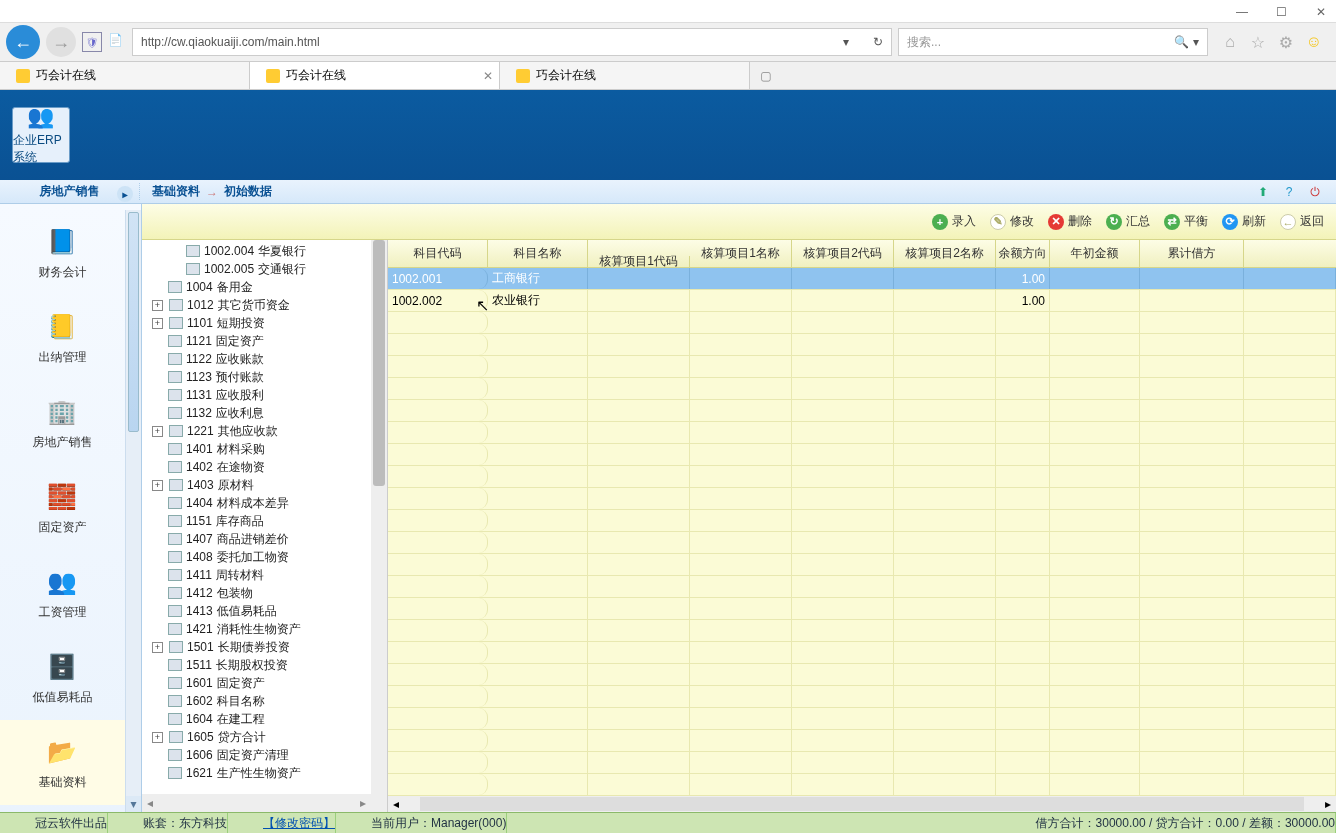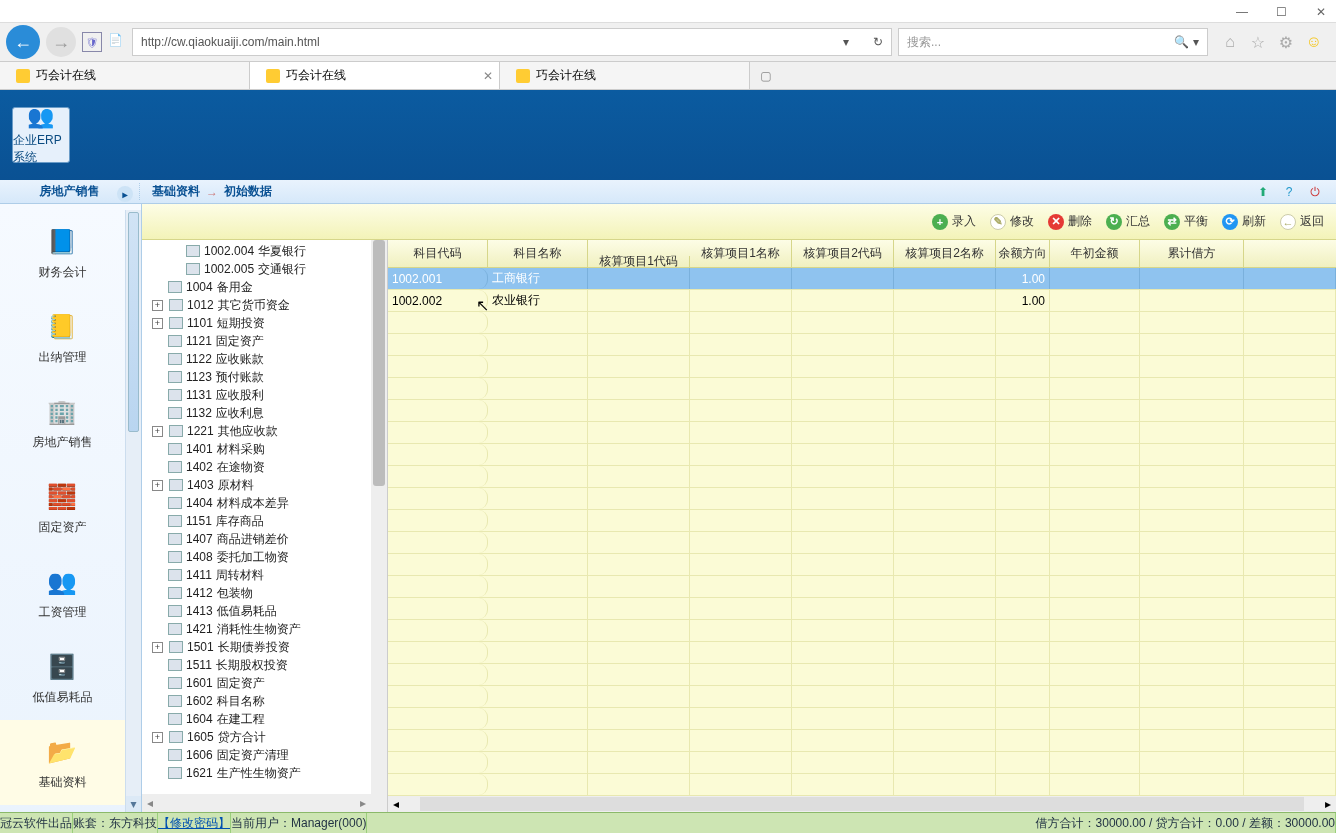--- a/index.html
+++ b/index.html
@@ -73,21 +73,21 @@
 .grid-rows { flex:1; position:relative; }
 .gr { display:flex; height:22px; border-bottom:1px solid #e8e8b0; }
 .gc { border-right:1px solid #e8e8b0; padding:0 4px; display:flex; align-items:center; }
 .gc.c1{width:100px;border-radius:9px;}.gc.c2{width:100px;}.gc.c3{width:102px;}.gc.c4{width:102px;}.gc.c5{width:102px;}.gc.c6{width:102px;}.gc.c7{width:54px;justify-content:flex-end;}.gc.c8{width:90px;}.gc.c9{width:104px;}.gc.c10{flex:1;}
 .gr.selected { background:#8fc3ef; color:#fff; }
 .gr.selected .gc { border-right-color:#7ab0dc; }
 .cursor { position:absolute; left:88px; top:28px; font-size:16px; color:#000; pointer-events:none; }
 .hscroll { height:18px; background:#eee; display:flex; align-items:center; }
 .hscroll .track { flex:1; height:14px; background:#ddd; margin:0 16px; position:relative;}
 .statusbar { height:21px; background:#cde5b3; border-top:1px solid #8bb96a; display:flex; align-items:center; font-size:12px; color:#234; }
-.statusbar .seg { padding:0 0; border-right:1px solid #9bcf7d; height:100%; display:flex; align-items:center; }
+.statusbar .seg { padding:0 0; border-right:1px solid #9bcf7d; height:100%; display:flex; align-items:center;margin-left:35px; }
 .statusbar .seg.link { color:#0050b0; text-decoration:underline; }
 .statusbar .spacer { flex:1; }
 .tree-hscroll { height:18px; background:#eee; display:flex; }
 .tree-hscroll span{ width:16px; display:flex;align-items:center;justify-content:center;color:#888;}
 </style>
 </head>
 <body>
 
 <div class="window-chrome">
   <span>—</span>

